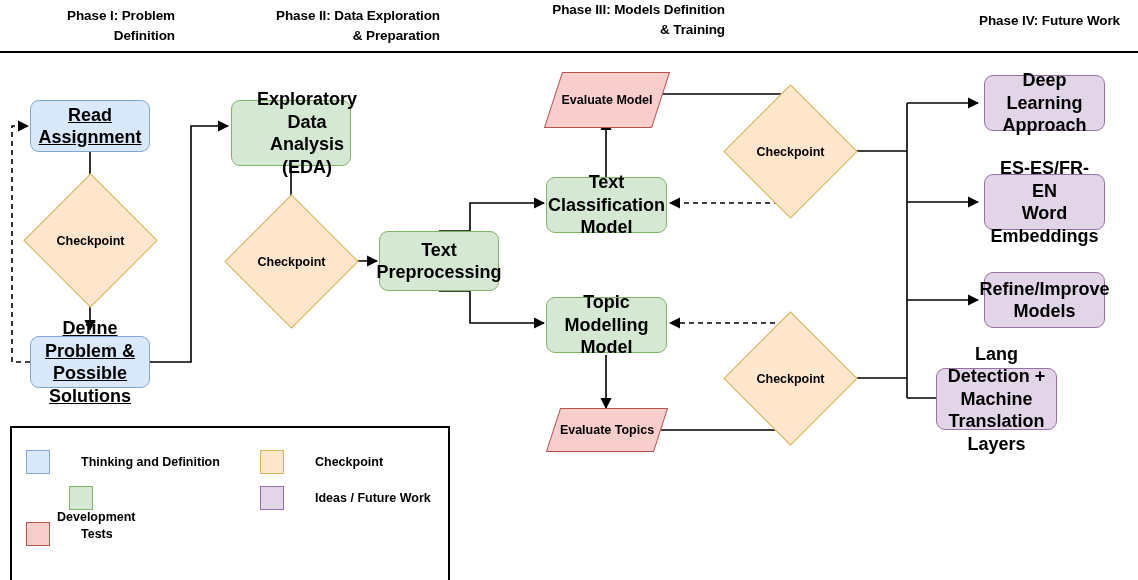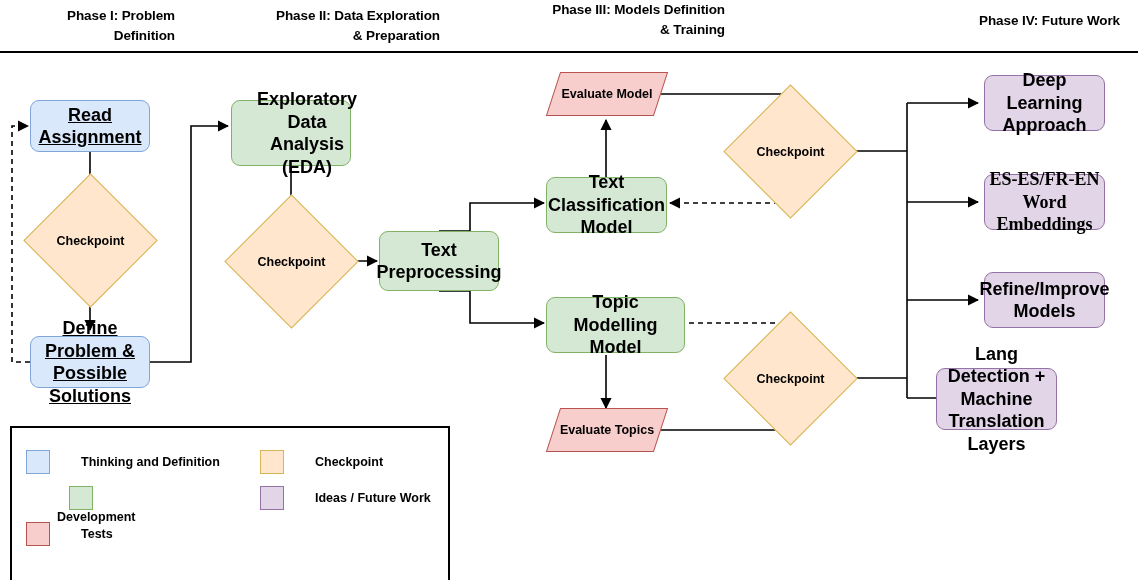--- a/index.html
+++ b/index.html
@@ -228,53 +228,53 @@
 
   <div class="diamond" style="left:244px; top:214px; width:95px; height:95px;">
     <div class="dshape"></div>
     <div class="dlabel">Checkpoint</div>
   </div>
 
   <div class="node n-green" style="left:379px; top:231px; width:120px; height:60px;">
     <span>Text<br>Preprocessing</span>
   </div>
 
-  <div class="para" style="left:553px; top:72px; width:108px; height:44px;">
+  <div class="para" style="left:553px; top:72px; width:108px; height:56px;">
     <div class="pshape"></div>
     <div class="plabel">Evaluate Model</div>
   </div>
 
   <div class="node n-green" style="left:546px; top:177px; width:121px; height:56px;">
     <span>Text Classification<br>Model</span>
   </div>
 
   <div class="diamond" style="left:743px; top:104px; width:95px; height:95px;">
     <div class="dshape"></div>
     <div class="dlabel">Checkpoint</div>
   </div>
 
-  <div class="node n-green" style="left:546px; top:297px; width:139px; height:56px;">
+  <div class="node n-green" style="left:546px; top:297px; width:121px; height:56px;">
     <span>Topic Modelling<br>Model</span>
   </div>
 
   <div class="para" style="left:553px; top:408px; width:108px; height:44px;">
     <div class="pshape"></div>
     <div class="plabel">Evaluate Topics</div>
   </div>
 
   <div class="diamond" style="left:743px; top:331px; width:95px; height:95px;">
     <div class="dshape"></div>
     <div class="dlabel">Checkpoint</div>
   </div>
 
   <div class="node n-purple" style="left:984px; top:75px; width:121px; height:56px;">
     <span>Deep Learning<br>Approach</span>
   </div>
 
-  <div class="node n-purple" style="left:984px; top:174px; width:121px; height:56px;font-family:Liberation Serif, serif;">
+  <div class="node n-purple" style="left:984px; top:174px; width:121px; height:56px;">
     <span>ES-ES/FR-EN<br>Word Embeddings</span>
   </div>
 
   <div class="node n-purple" style="left:984px; top:272px; width:121px; height:56px;">
     <span>Refine/Improve<br>Models</span>
   </div>
 
   <div class="node n-purple" style="left:936px; top:368px; width:121px; height:62px;">
     <span>Lang Detection +<br>Machine<br>Translation Layers</span>
   </div>

